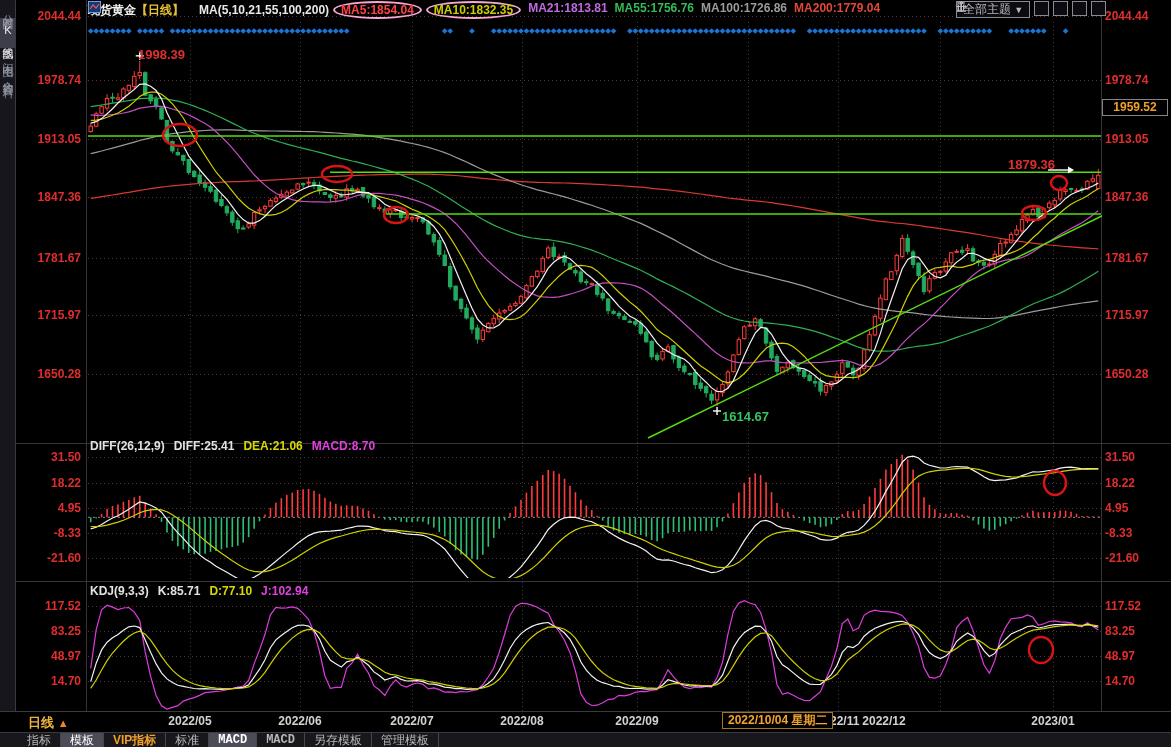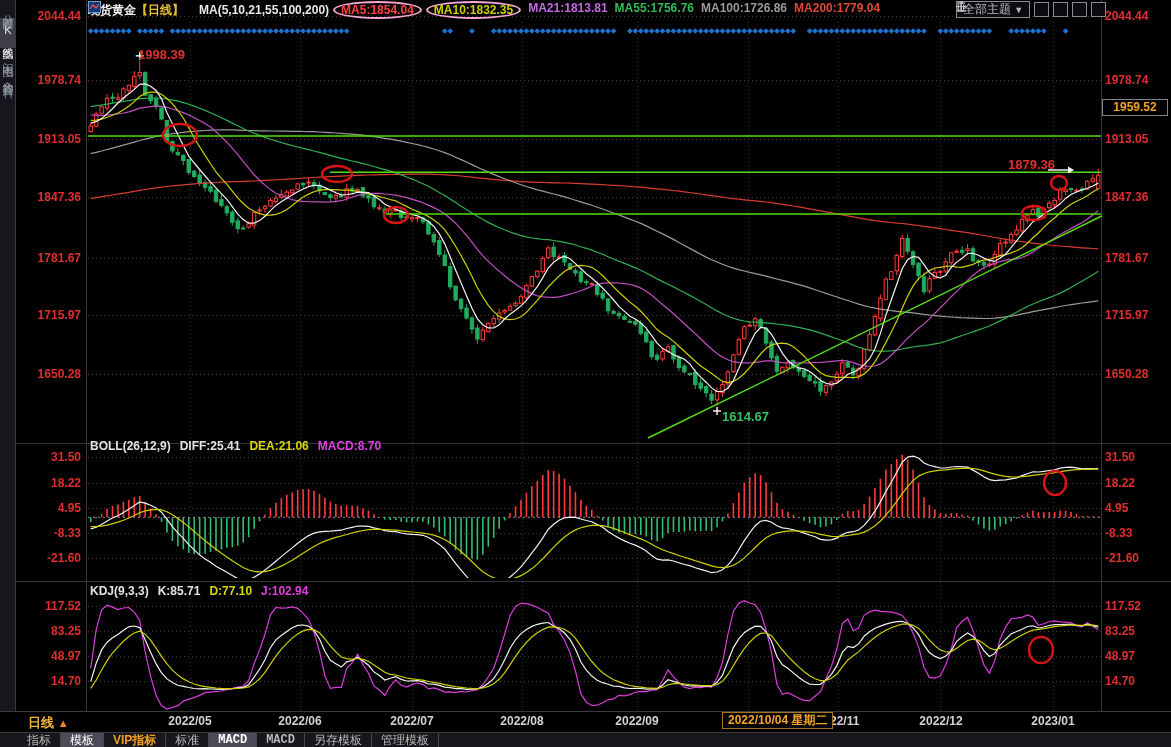--- a/index.html
+++ b/index.html
@@ -12,21 +12,21 @@
   .side-item{writing-mode:vertical-rl;text-orientation:upright;color:#9097a3;font-size:11px;
              letter-spacing:2px;width:15px;text-align:center;padding:6px 0;cursor:default;}
   .side-item.sel{background:#3e3e4a;color:#e8e8ee;}
   
   #toolbar{left:88px;top:1px;height:18px;display:flex;align-items:center;font-size:12px;white-space:nowrap;}
   #toolbar .sym{color:#f0f0f0;font-weight:bold;}
   #toolbar .per{color:#e8c030;font-weight:bold;}
   .ma-item{margin-left:7px;font-weight:bold;text-align:right;}
   .circled{border:2px solid #f9a8d4;border-radius:50%;padding:0 6px;margin-left:4px;}
   #kline-ico{margin:0 2px 0 6px;}
-  #top-controls{left:956px;top:1px;display:flex;align-items:center;}
+  #top-controls{left:956px;top:1px;display:flex;align-items:flex-start;}
   #theme-btn{border:1px solid #8a8a92;color:#b9b9c2;font-size:12px;padding:0 6px;height:15px;line-height:15px;background:#0c0c10;}
   .mini-btn{border:1px solid #8a8a92;width:13px;height:13px;margin-left:4px;background:#0c0c10;
             display:flex;align-items:center;justify-content:center;}
   
   .tickL{position:absolute;right:1090px;width:64px;text-align:right;color:#e02e2e;font-size:12px;font-weight:bold;}
   .tickR{position:absolute;left:1105px;width:64px;text-align:left;color:#e02e2e;font-size:12px;font-weight:bold;}
   #price-box{left:1102px;width:64px;top:99px;height:15px;border:1px solid #83838b;background:#000;
              color:#f0a028;font-size:12px;font-weight:bold;text-align:center;line-height:15px;}
   
   .phead{position:absolute;left:90px;font-size:12px;font-weight:bold;display:flex;white-space:nowrap;}
@@ -928,21 +928,21 @@
       <div class="tickR" style="top:526px">-8.33</div>
       <div class="tickR" style="top:551px">-21.60</div>
       <div class="tickR" style="top:599px">117.52</div>
       <div class="tickR" style="top:624px">83.25</div>
       <div class="tickR" style="top:649px">48.97</div>
       <div class="tickR" style="top:674px">14.70</div>
     </div>
   <div id="price-box" class="abs">1959.52</div>
 
   <div class="phead" style="top:439px;">
-    <span style="color:#e2e2e2">BOLL(26,12,9)</span>
+    <span style="color:#e2e2e2">DIFF(26,12,9)</span>
     <span style="color:#e2e2e2">DIFF:25.41</span>
     <span style="color:#d8d800">DEA:21.06</span>
     <span style="color:#e040e0">MACD:8.70</span>
   </div>
   <div class="phead" style="top:584px;">
     <span style="color:#e2e2e2">KDJ(9,3,3)</span>
     <span style="color:#e2e2e2">K:85.71</span>
     <span style="color:#d8d800">D:77.10</span>
     <span style="color:#e040e0">J:102.94</span>
   </div>
@@ -951,21 +951,21 @@
   <div id="period-cell" class="abs">
     <span>日线</span> <span class="arr">▲</span>
   </div>
   <div id="dates">
       <div class="date-lbl" style="left:190px">2022/05</div>
       <div class="date-lbl" style="left:300px">2022/06</div>
       <div class="date-lbl" style="left:412px">2022/07</div>
       <div class="date-lbl" style="left:522px">2022/08</div>
       <div class="date-lbl" style="left:637px">2022/09</div>
       <div class="date-lbl" style="left:838px">2022/11</div>
-      <div class="date-lbl" style="left:941px">2022/12</div>
+      <div class="date-lbl" style="left:884px">2022/12</div>
       <div class="date-lbl" style="left:1053px">2023/01</div>
     </div>
   <div id="cross-date" class="abs">2022/10/04 星期二</div>
 
   <div id="tabbar" class="abs">
       <div class="tab">指标</div>
       <div class="tab sel">模板</div>
       <div class="tab vip">VIP指标</div>
       <div class="tab">标准</div>
       <div class="tab sel mono">MACD</div>

